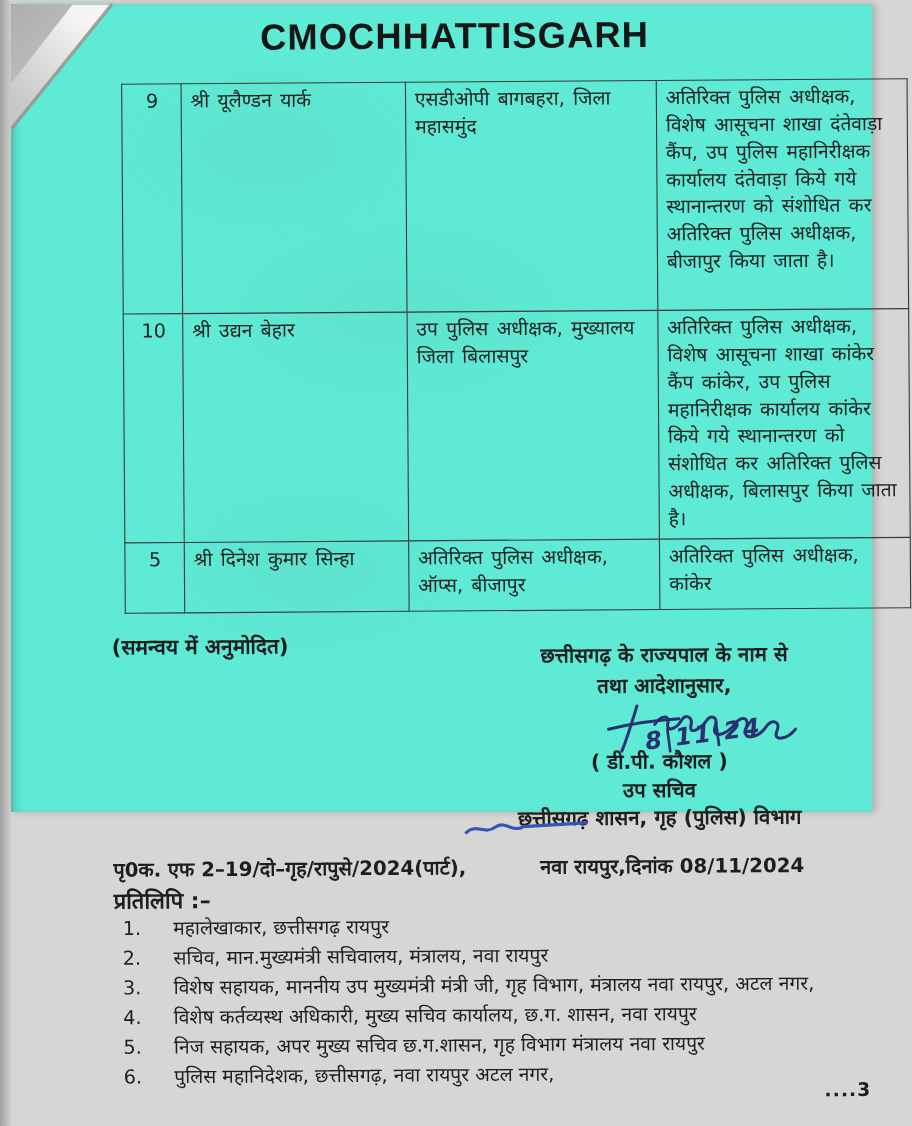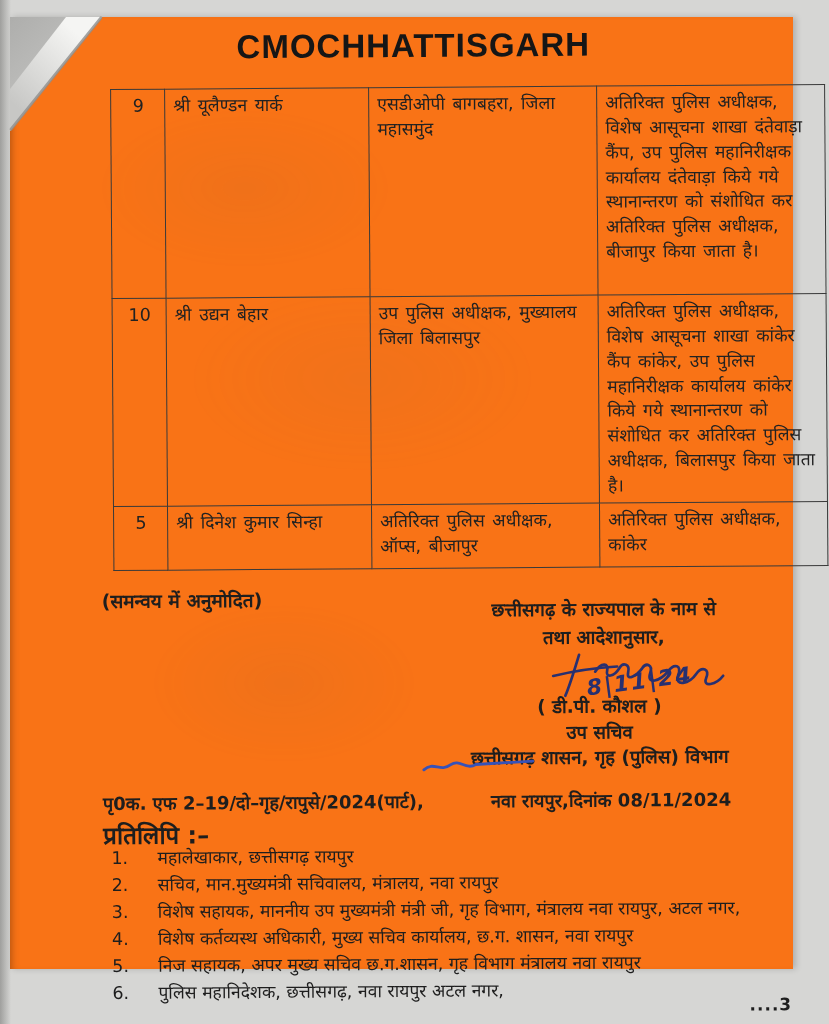--- a/index.html
+++ b/index.html
@@ -3,22 +3,22 @@
 <meta charset="utf-8">
 <style>
   html,body{margin:0;padding:0;}
   body{
     width:829px;height:1024px;overflow:hidden;position:relative;
     background:linear-gradient(to right,#9f9f9d 0px,#bdbdbb 6px,#d6d6d4 11px,#d6d6d4 100%);
     font-family:"DejaVu Sans",sans-serif;
     -webkit-font-smoothing:antialiased;
   }
   .page{
-    position:absolute;left:10px;top:17px;width:783px;height:952px;
-    background:#f97316;
+    position:absolute;left:10px;top:4px;width:783px;height:734px;
+    background:#5eead4;
     box-shadow:inset 7px 0 10px -7px rgba(0,0,0,.38), 3px 0 6px rgba(0,0,0,.18);
   }
   
   .fold-bg{position:absolute;left:0;top:0;width:92px;height:114px;
     clip-path:polygon(0 0,92px 0,0 114px);
     background:linear-gradient(135deg,#aeaeac,#cfcfcd);}
   .fold-flap{position:absolute;left:0;top:0;width:92px;height:114px;
     clip-path:polygon(92px 0,56px 0,0 72px,0 114px);
     background:linear-gradient(223deg,#f5f5f3 20%,#c7c7c5 85%);}
   .fold-crease{position:absolute;left:-27px;top:55px;width:146px;height:3px;
@@ -58,21 +58,21 @@
 
   .signatory{position:absolute;left:420px;top:678px;width:330px;
     text-align:center;font-size:18.5px;font-weight:600;line-height:25.5px;}
   .dept-line{position:relative;white-space:nowrap;}
   .pen-squiggle{position:absolute;left:-14px;top:11px;width:118px;height:18px;}
 
   .ref-line{position:absolute;left:88px;top:772px;width:672px;
     font-size:18px;font-weight:600;}
   .ref-line .place{position:absolute;left:388px;top:0;}
 
-  .copy-heading{position:absolute;left:88px;top:799px;font-size:24px;font-weight:600;}
+  .copy-heading{position:absolute;left:88px;top:799px;font-size:20px;font-weight:600;}
 
   .copy-list{position:absolute;left:96px;top:826px;width:636px;
     list-style:none;margin:0;padding:0;font-size:17.5px;font-weight:500;}
   .copy-list li{display:flex;line-height:27px;}
   .copy-list .num{width:46px;flex:0 0 46px;}
   .copy-list .txt{flex:1;}
 
   .page-num{position:absolute;left:733px;top:980px;font-size:17px;font-weight:700;letter-spacing:1px;}
 
   

